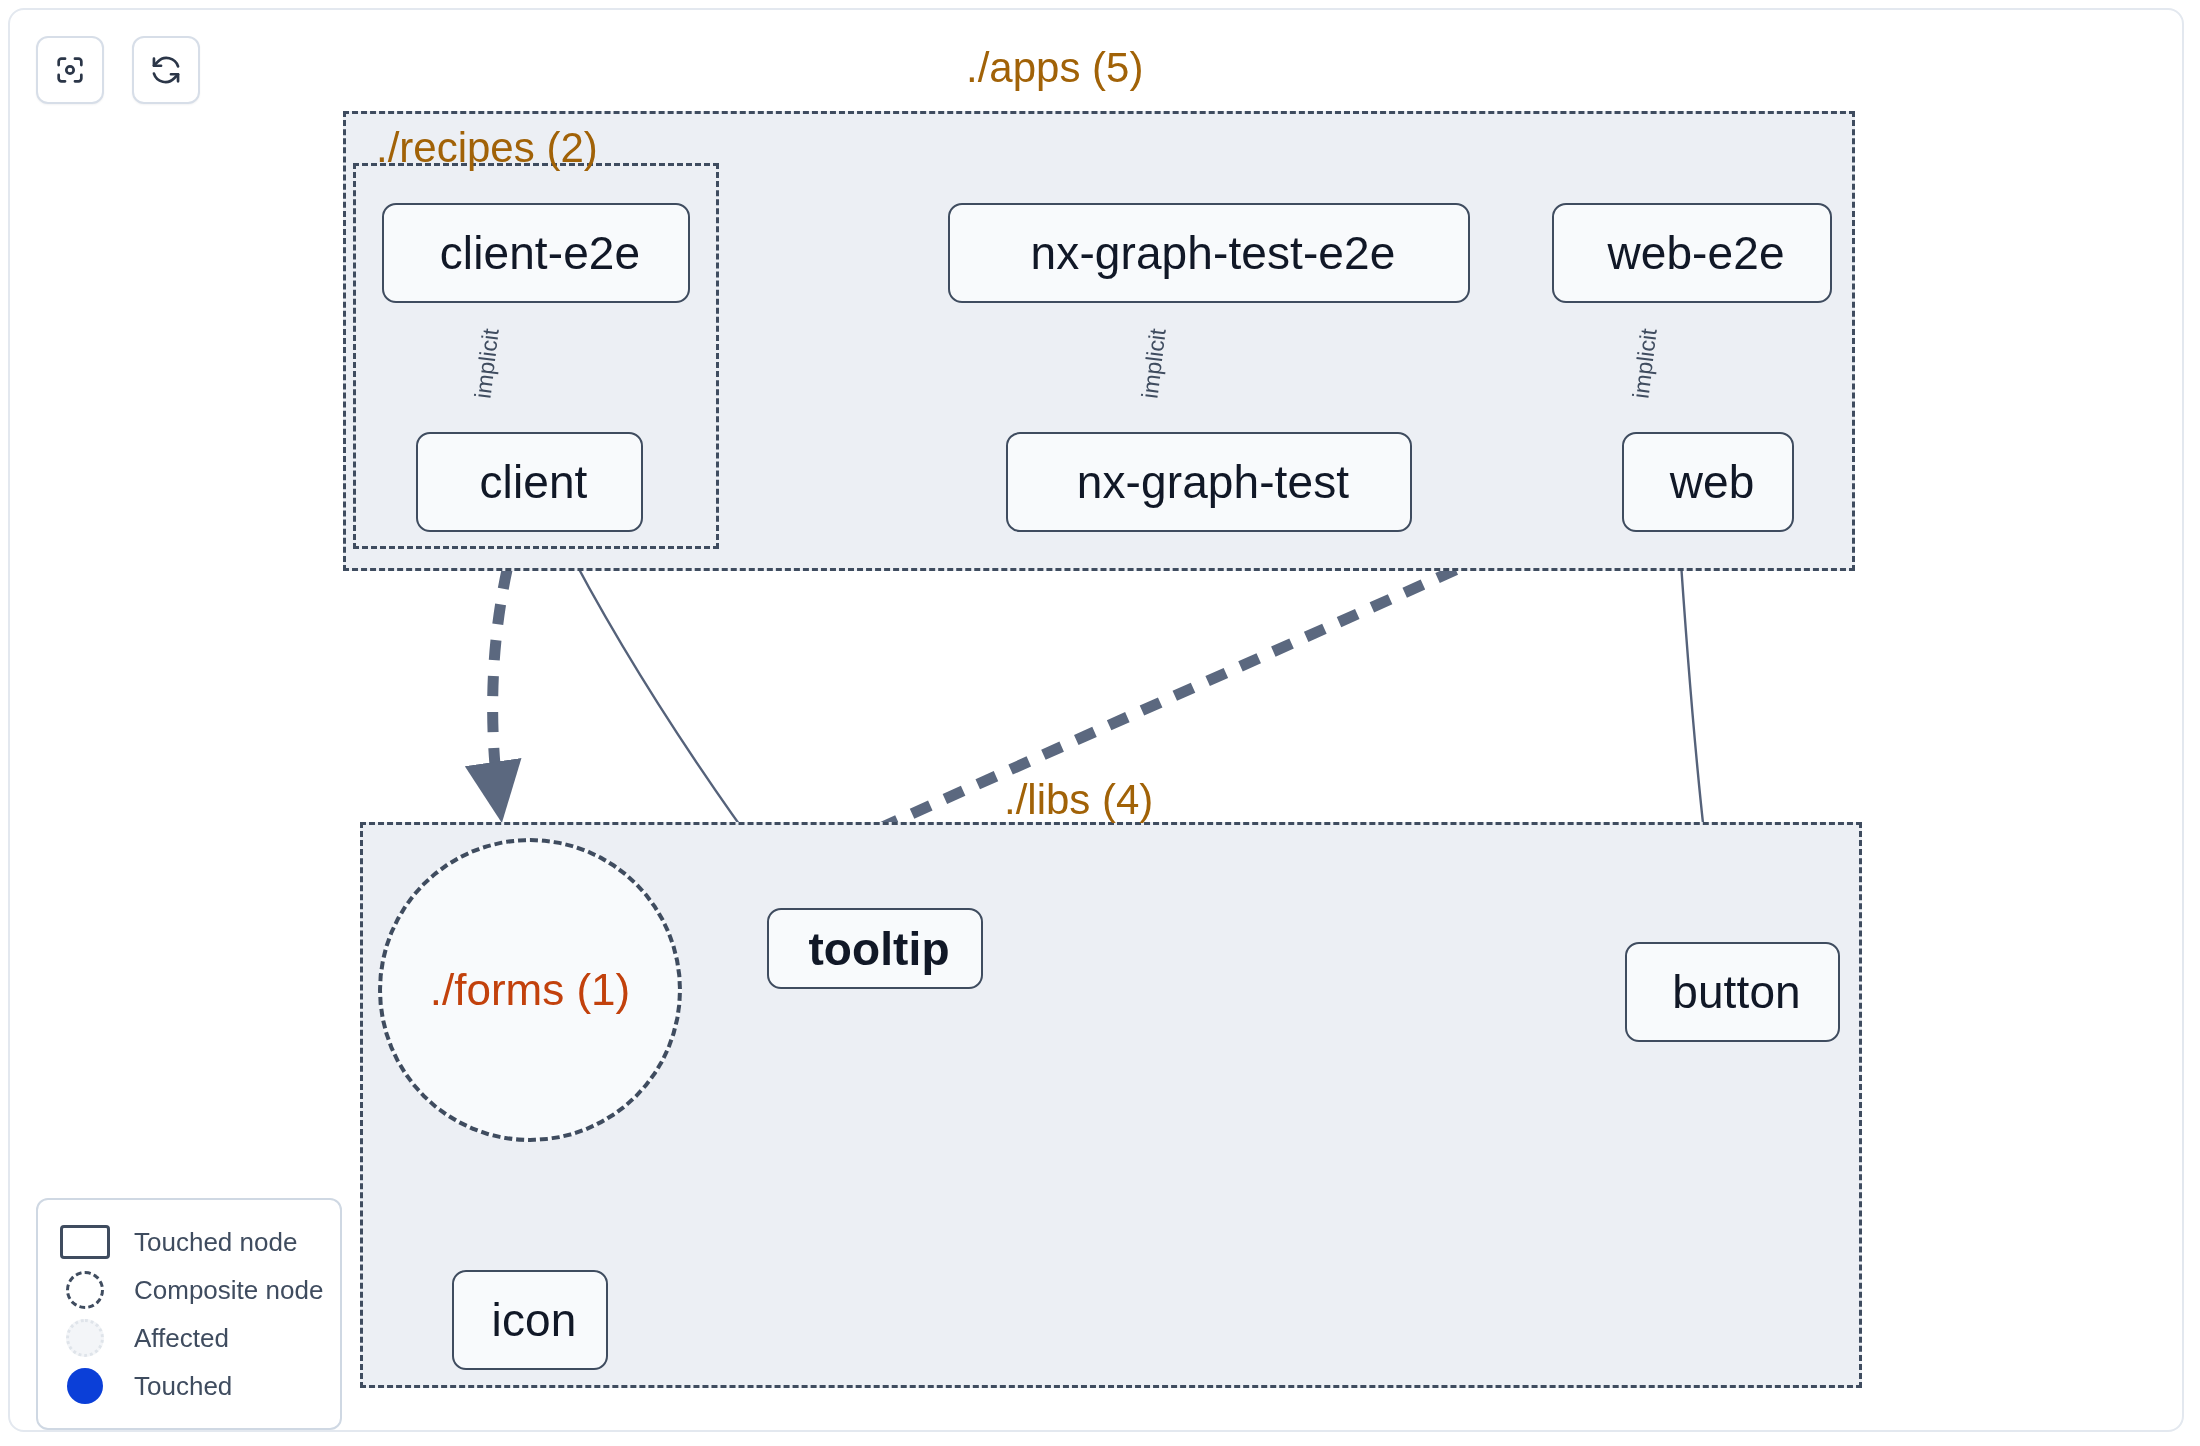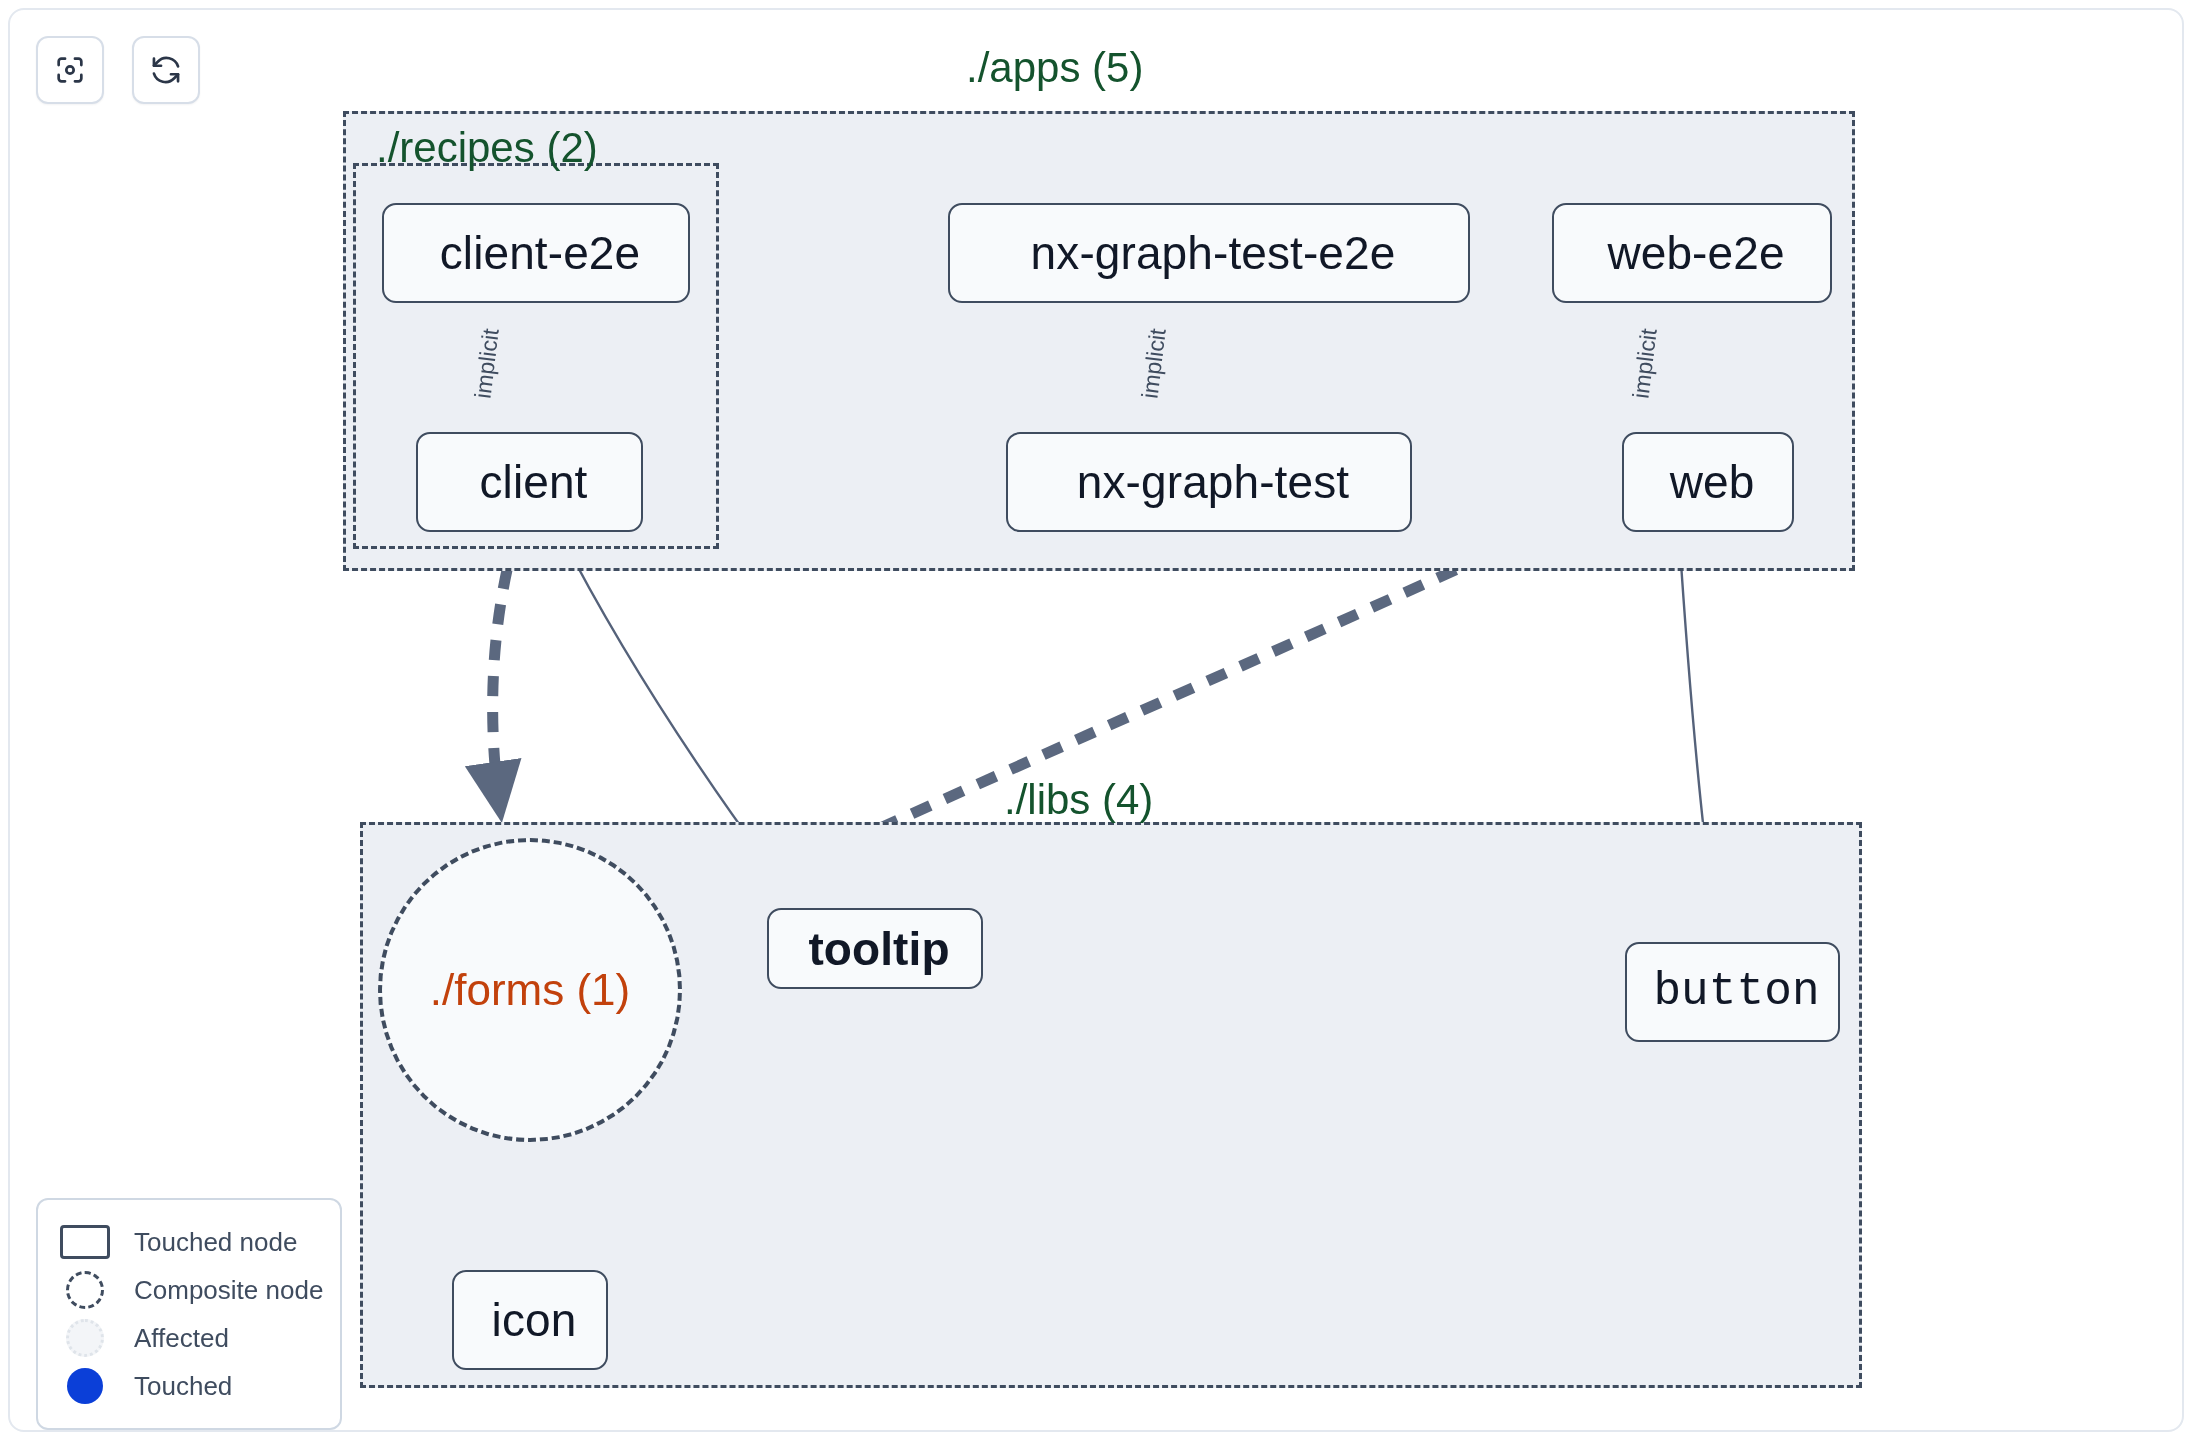--- a/index.html
+++ b/index.html
@@ -98,21 +98,21 @@
   
   .group {
     position: absolute;
     box-sizing: border-box;
     background: #eceff4;
     border: 3px dashed #3f4c5f;
     z-index: 5;
   }
   .group-label {
     position: absolute;
-    color: #14532d;
+    color: #a16207;
     font-size: 42px;
     white-space: nowrap;
     z-index: 12;
   }
 
   
   .edge-label {
     position: absolute;
     color: #3f4c5f;
     font-size: 23px;
@@ -245,21 +245,21 @@
   <div class="node" style="left:1006px; top:432px; width:406px; height:100px;">nx-graph-test</div>
 
   <div class="node" style="left:1552px; top:203px; width:280px; height:100px;">web-e2e</div>
 
   <div class="node" style="left:1622px; top:432px; width:172px; height:100px;">web</div>
 
   <div class="composite-node" style="left:378px; top:838px; width:304px; height:304px;">./forms (1)</div>
 
   <div class="node" style="left:767px; top:908px; width:216px; height:81px;font-weight:bold;">tooltip</div>
 
-  <div class="node" style="left:1625px; top:942px; width:215px; height:100px;font-family:Liberation Mono, monospace;">button</div>
+  <div class="node" style="left:1625px; top:942px; width:215px; height:100px;">button</div>
 
   <div class="node" style="left:452px; top:1270px; width:156px; height:100px;">icon</div>
 
   <div class="edge-label" style="left:452px; top:350px; transform: rotate(-83deg);">implicit</div>
   <div class="edge-label" style="left:1119px; top:350px; transform: rotate(-83deg);">implicit</div>
   <div class="edge-label" style="left:1610px; top:350px; transform: rotate(-83deg);">implicit</div>
 
   <div class="toolbar">
     <button class="tool-btn">
       <span>

